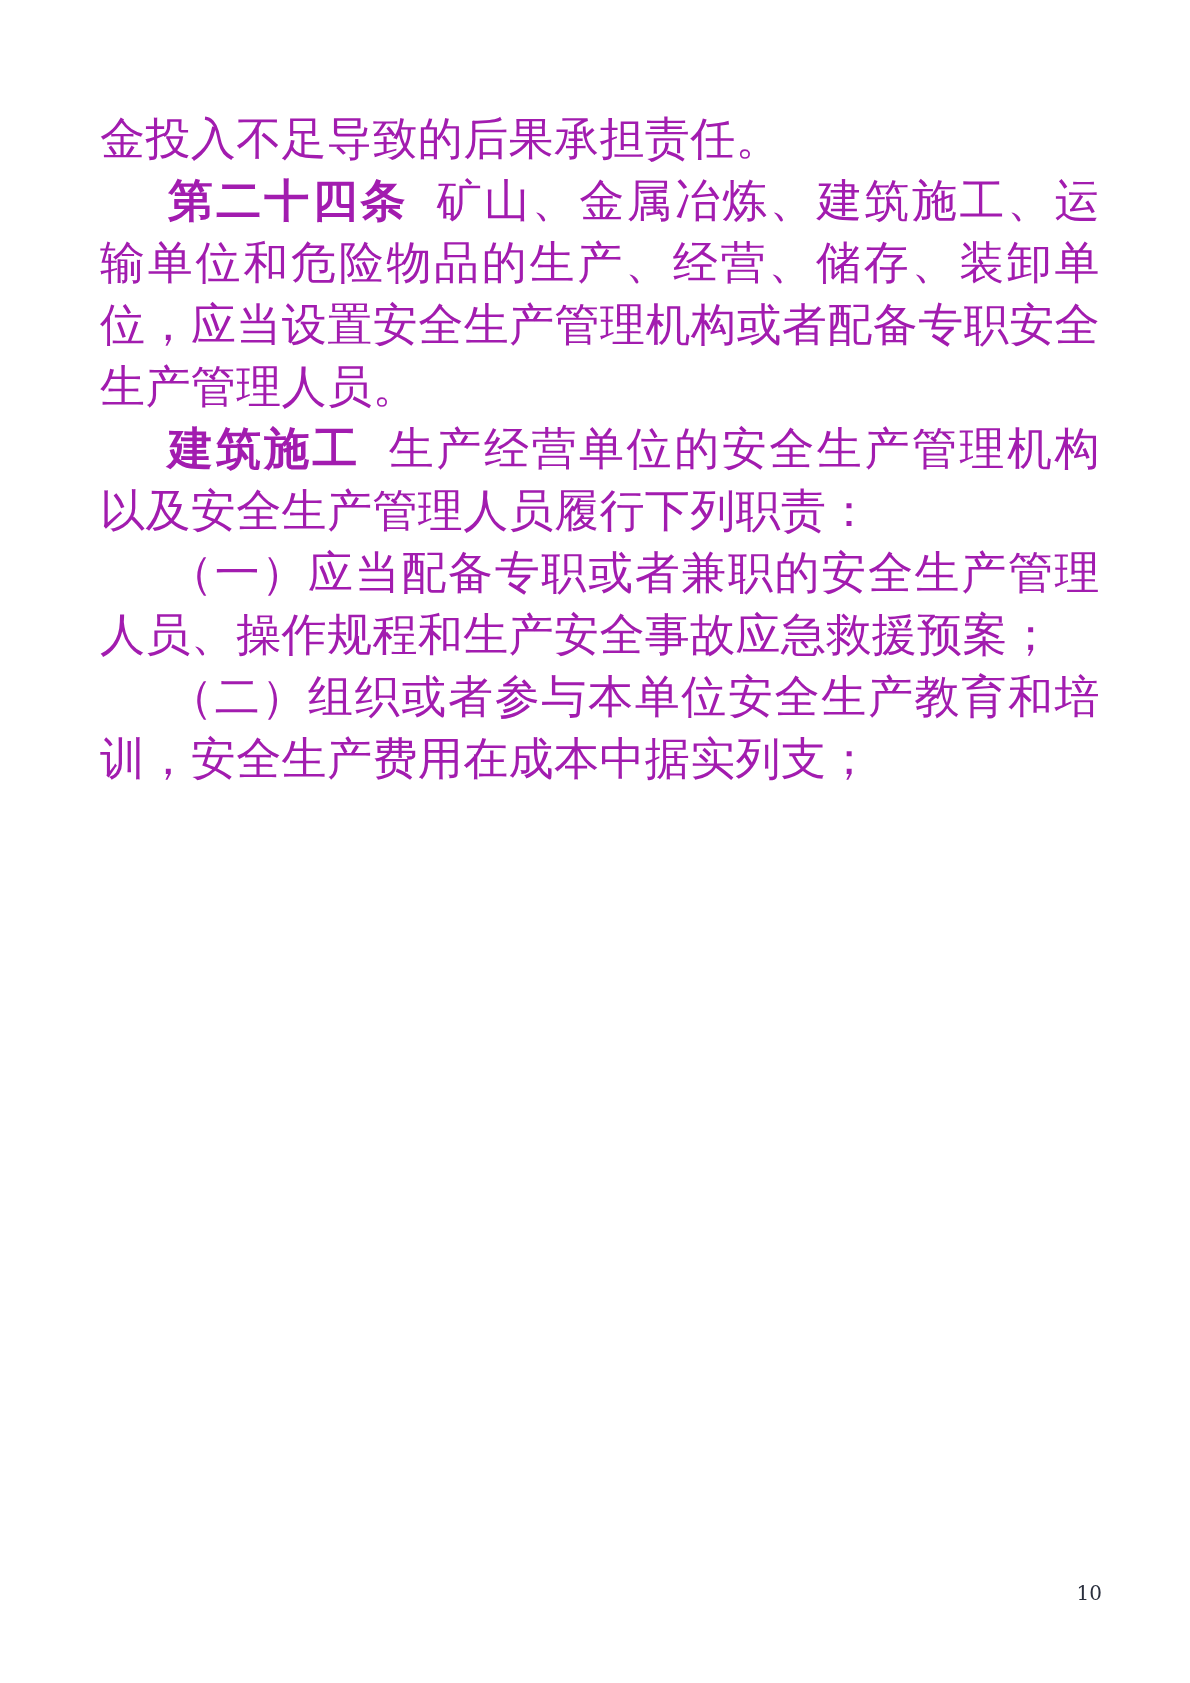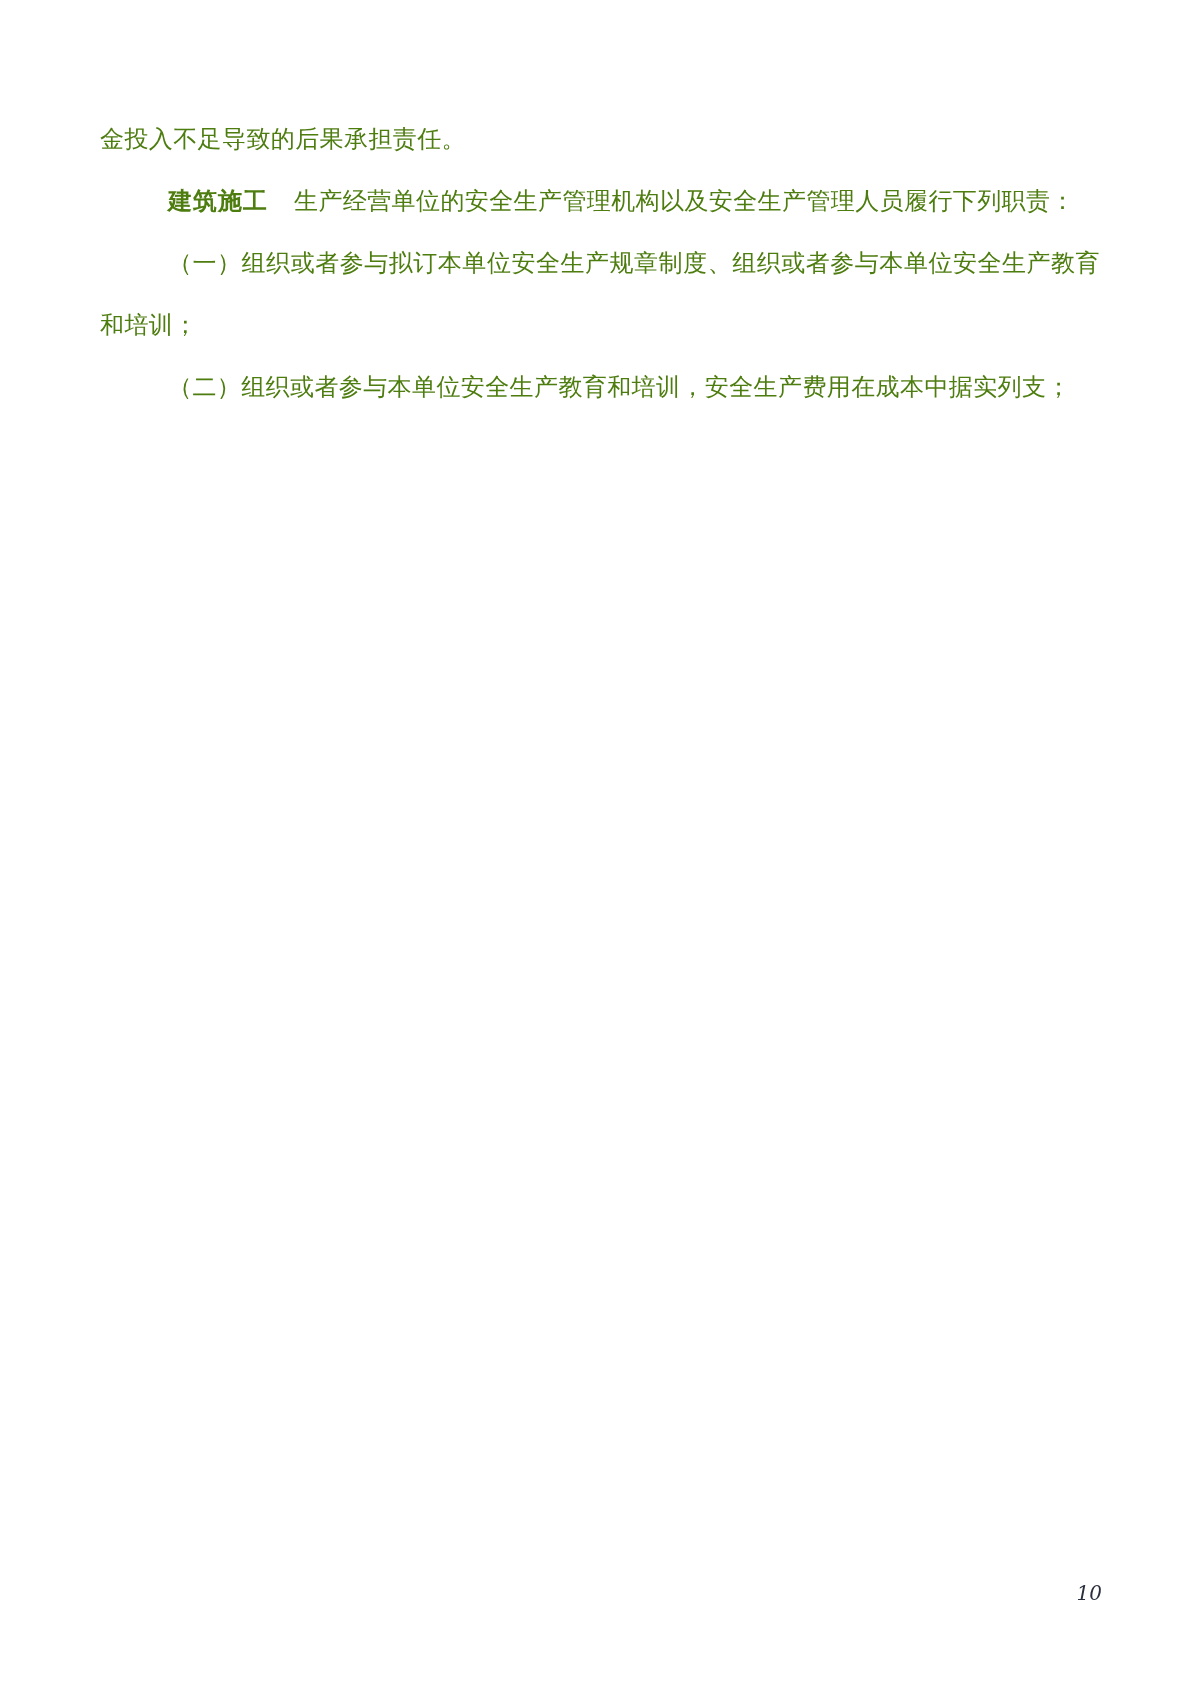--- a/index.html
+++ b/index.html
@@ -18,69 +18,71 @@
     overflow: hidden;
   }
   .content {
     position: absolute;
     left: 100px;
     top: 108px;
     width: 1000px;
   }
   p {
     margin: 0 0 0 0;
-    font-size: 24px;
+    font-size: 45px;
     line-height: 62px;
     text-align: justify;
     text-justify: inter-ideograph;
     letter-spacing: 0.4px;
-    color: #4d7c0f;
+    color: #a21caf;
     font-family: "DejaVu Serif", "Liberation Serif", serif;
   }
   p.indent {
     text-indent: 68px;
   }
   .art-label {
     font-weight: bold;
     letter-spacing: 1px;
   }
   .art-gap {
     display: inline-block;
     width: 26px;
   }
   .page-number {
     position: absolute;
     right: 88px;
     bottom: 78px;
     font-size: 20px;
     color: #2a2f3d;
     font-family: "DejaVu Serif", "Liberation Serif", serif;
-    font-style: italic;
   }
 </style>
 </head>
 <body>
 
 <div class="page">
 
   <div class="content">
 
     <p>
       <span>金投入不足导致的后果承担责任。</span>
     </p>
 
 
+    <p class="indent">
+      <span class="art-label">第二十四条</span><span class="art-gap"></span><span>矿山、金属冶炼、建筑施工、运输单位和危险物品的生产、经营、储存、装卸单位，应当设置安全生产管理机构或者配备专职安全生产管理人员。</span>
+    </p>
 
 
     <p class="indent">
       <span class="art-label">建筑施工</span><span class="art-gap"></span><span>生产经营单位的安全生产管理机构以及安全生产管理人员履行下列职责：</span>
     </p>
 
     <p class="indent">
-      <span>（一）组织或者参与拟订本单位安全生产规章制度、组织或者参与本单位安全生产教育和培训；</span>
+      <span>（一）应当配备专职或者兼职的安全生产管理人员、操作规程和生产安全事故应急救援预案；</span>
     </p>
 
     <p class="indent">
       <span>（二）组织或者参与本单位安全生产教育和培训，安全生产费用在成本中据实列支；</span>
     </p>
 
 
 
   </div>
 

